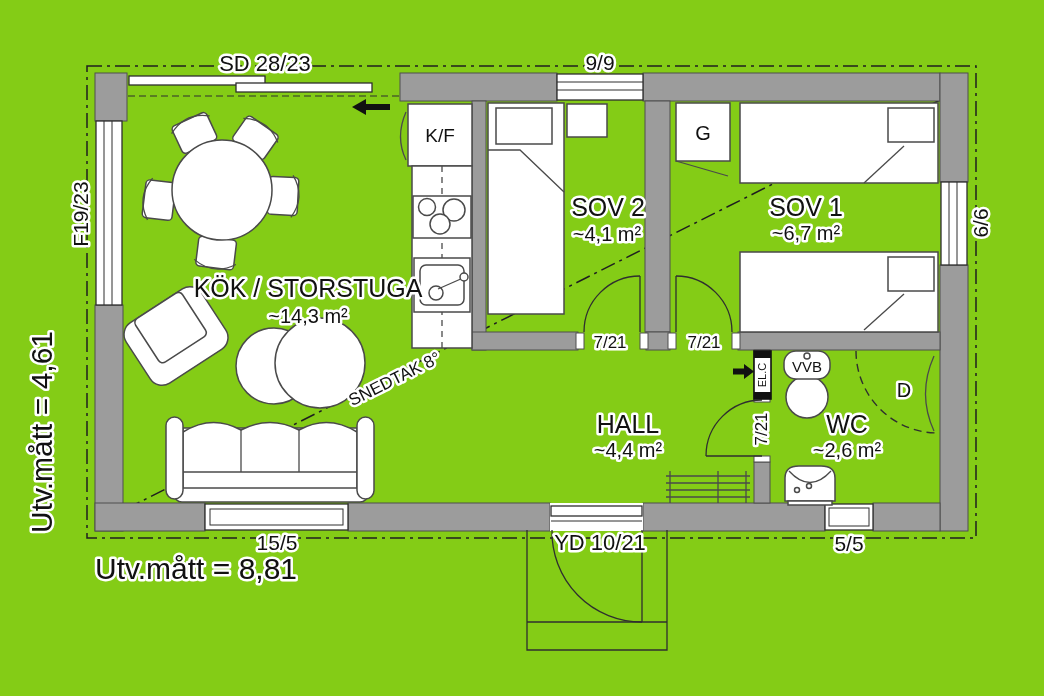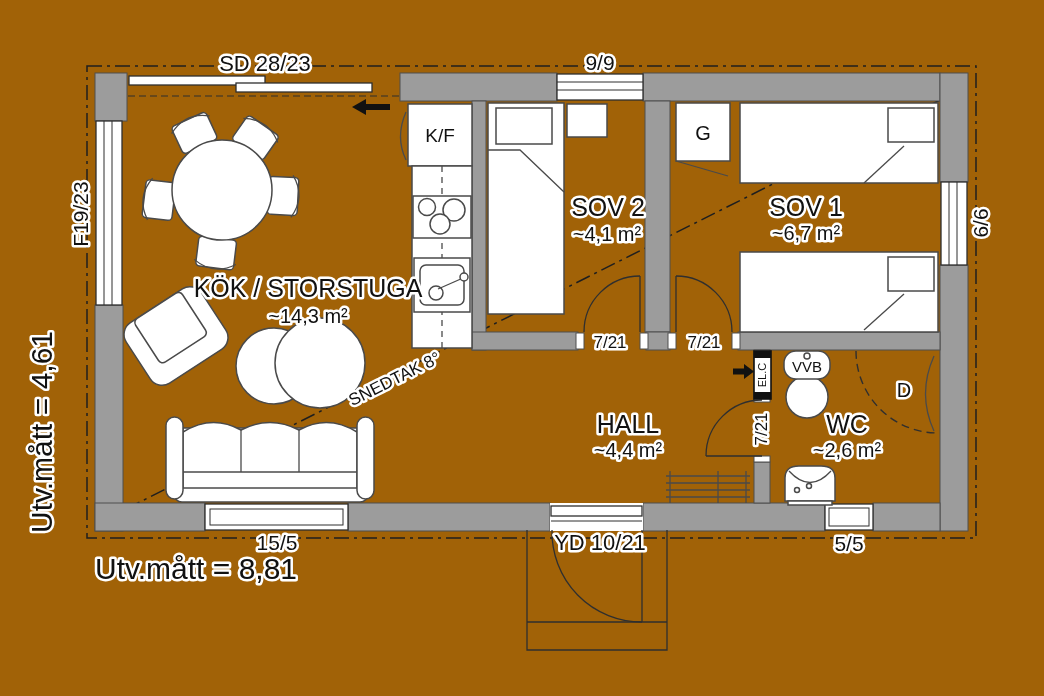--- a/index.html
+++ b/index.html
@@ -1,16 +1,16 @@
 <!DOCTYPE html>
 <html><head>
 <meta charset="utf-8">
 <style>
   html,body{margin:0;padding:0;background:#fff;}
-  #stage{position:relative;width:1044px;height:696px;background:#a16207;overflow:hidden;}
+  #stage{position:relative;width:1044px;height:696px;background:#84cc16;overflow:hidden;}
   svg{display:block;}
   .wall{fill:#9c9c9c;stroke:#4f4f4f;stroke-width:1;}
   .jamb{fill:#ffffff;stroke:#4f4f4f;stroke-width:1;}
   .win{fill:#ffffff;stroke:#2f2f2f;stroke-width:1.3;}
   .ln{stroke:#2f2f2f;stroke-width:1.3;fill:none;}
   .thin{stroke:#2f2f2f;stroke-width:1;fill:none;}
   .furn{fill:#ffffff;stroke:#4a4a4a;stroke-width:1.5;}
   .furnln{stroke:#4a4a4a;stroke-width:1.3;fill:none;}
   .dashdot{stroke:#1f1f1f;stroke-width:1.5;fill:none;stroke-dasharray:15 5 3 5;}
   .dash{stroke:#2f2f2f;stroke-width:1.1;fill:none;stroke-dasharray:7 4;}

